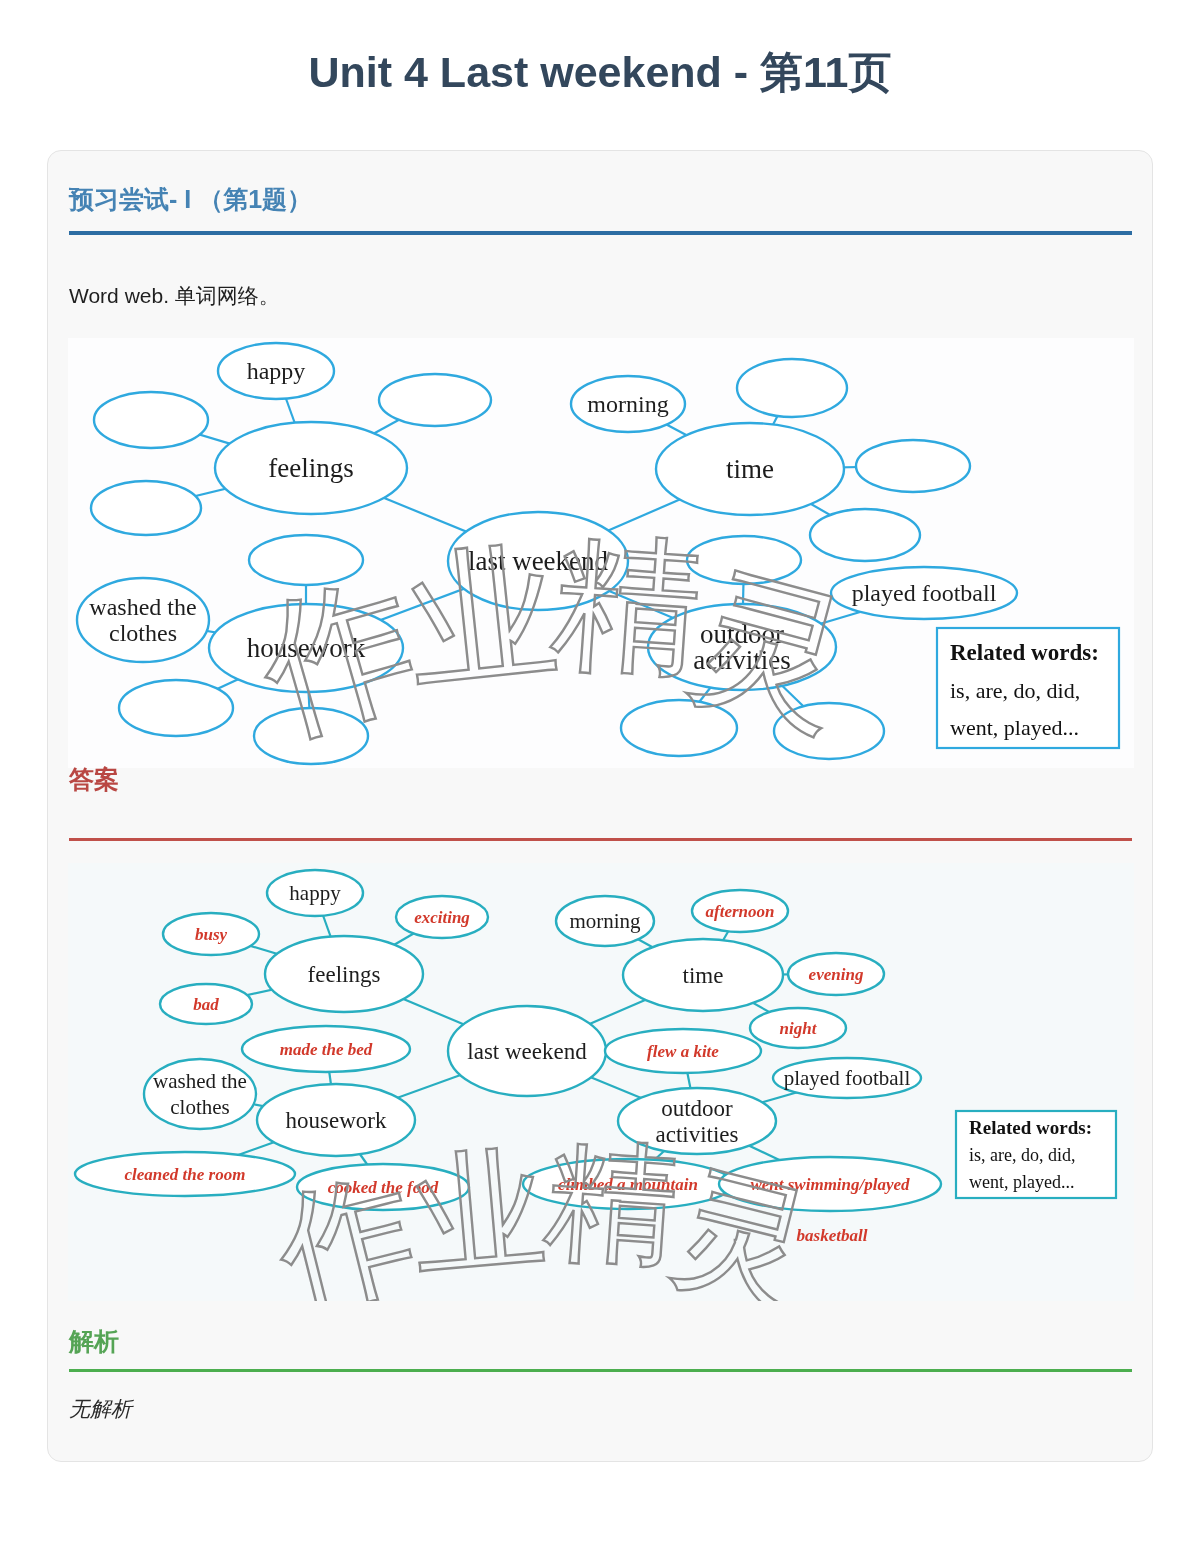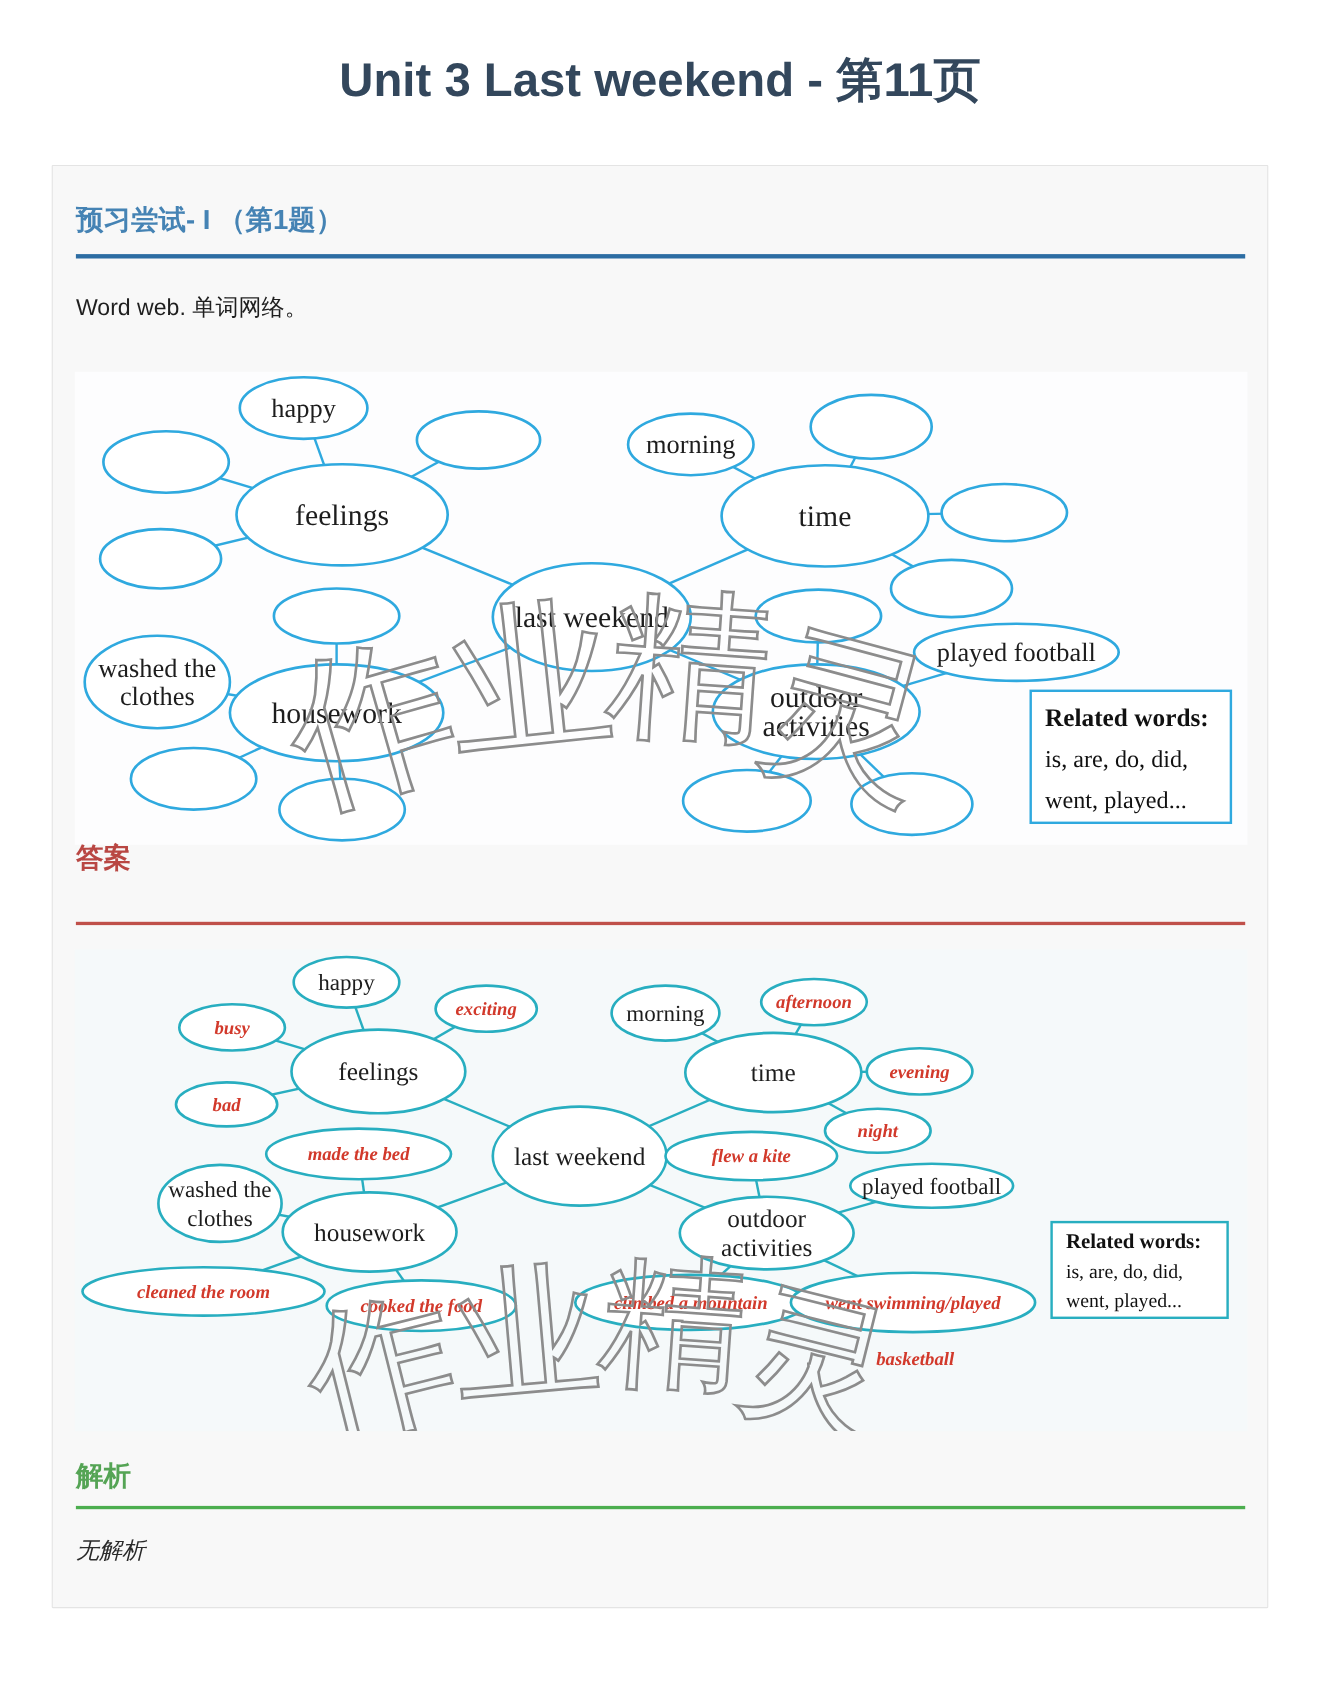--- a/index.html
+++ b/index.html
@@ -8,51 +8,51 @@
     font-family:"Liberation Sans","DejaVu Sans",sans-serif;
     overflow:hidden;
   }
   .page-title{
     position:absolute;top:44px;left:0;width:1200px;margin:0;
     text-align:center;font-size:43px;font-weight:bold;color:#33475c;
     letter-spacing:0px;
   }
   .card{
     position:absolute;left:47px;top:150px;width:1104px;height:1310px;
-    background:#f8f8f8;border:1px solid #e4e4e4;border-radius:1px;
+    background:#f8f8f8;border:1px solid #e4e4e4;border-radius:14px;
   }
   .sec-title{
     position:absolute;left:21px;margin:0;font-size:25px;font-weight:bold;
   }
   .sec-title.blue{top:32px;color:#4583b4;}
   .sec-title.red{top:612px;color:#b94743;}
   .sec-title.green{top:1174px;color:#55a455;}
   .rule{position:absolute;left:21px;width:1063px;}
   .rule.blue{top:80px;height:4px;background:#2d6da3;}
   .rule.red{top:687px;height:3px;background:#c0504a;}
   .rule.green{top:1218px;height:3px;background:#4cae4f;}
   .question-text{
-    position:absolute;left:21px;top:114px;font-size:21px;color:#1f1f1f;margin:0;
+    position:absolute;left:21px;top:131px;font-size:21px;color:#1f1f1f;margin:0;
   }
   .analysis-text{
     position:absolute;left:21px;top:1244px;font-size:21px;color:#2a2a2a;margin:0;
     font-family:"Liberation Sans","DejaVu Sans",sans-serif;
     font-style:italic;
   }
   .diagram{
     position:absolute;left:20px;width:1066px;overflow:hidden;
   }
   #diagram1{top:187px;height:430px;background:#fdfdfe;}
   #diagram2{top:712px;height:438px;background:#f5f9fa;}
   .diagram svg{display:block;width:100%;height:100%;}
 </style>
 </head>
 <body>
 
-<h1 class="page-title">Unit 3 Last weekend - 第11页</h1>
+<h1 class="page-title">Unit 4 Last weekend - 第11页</h1>
 
 <div class="card">
   <h2 class="sec-title blue">预习尝试- I （第1题）</h2>
   <div class="rule blue"></div>
   <p class="question-text">Word web. 单词网络。</p>
 
   <div class="diagram" id="diagram1">
       <svg viewBox="0 0 1066 430">
         <line x1="243" y1="130" x2="208" y2="33" stroke="#2fa9df" stroke-width="2.2"></line>
         <line x1="243" y1="130" x2="83" y2="82" stroke="#2fa9df" stroke-width="2.2"></line>

